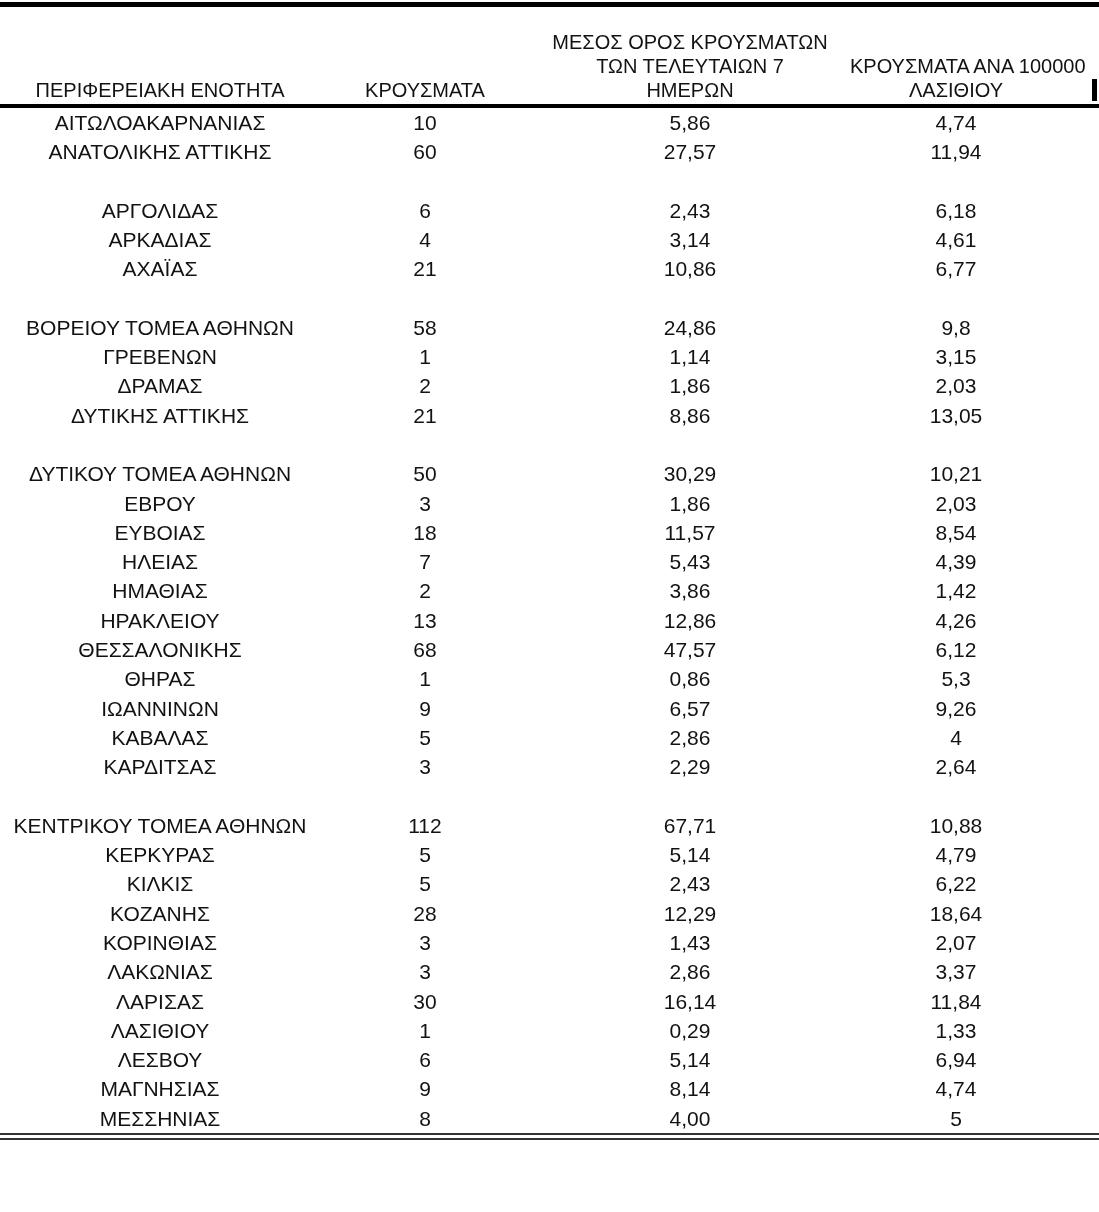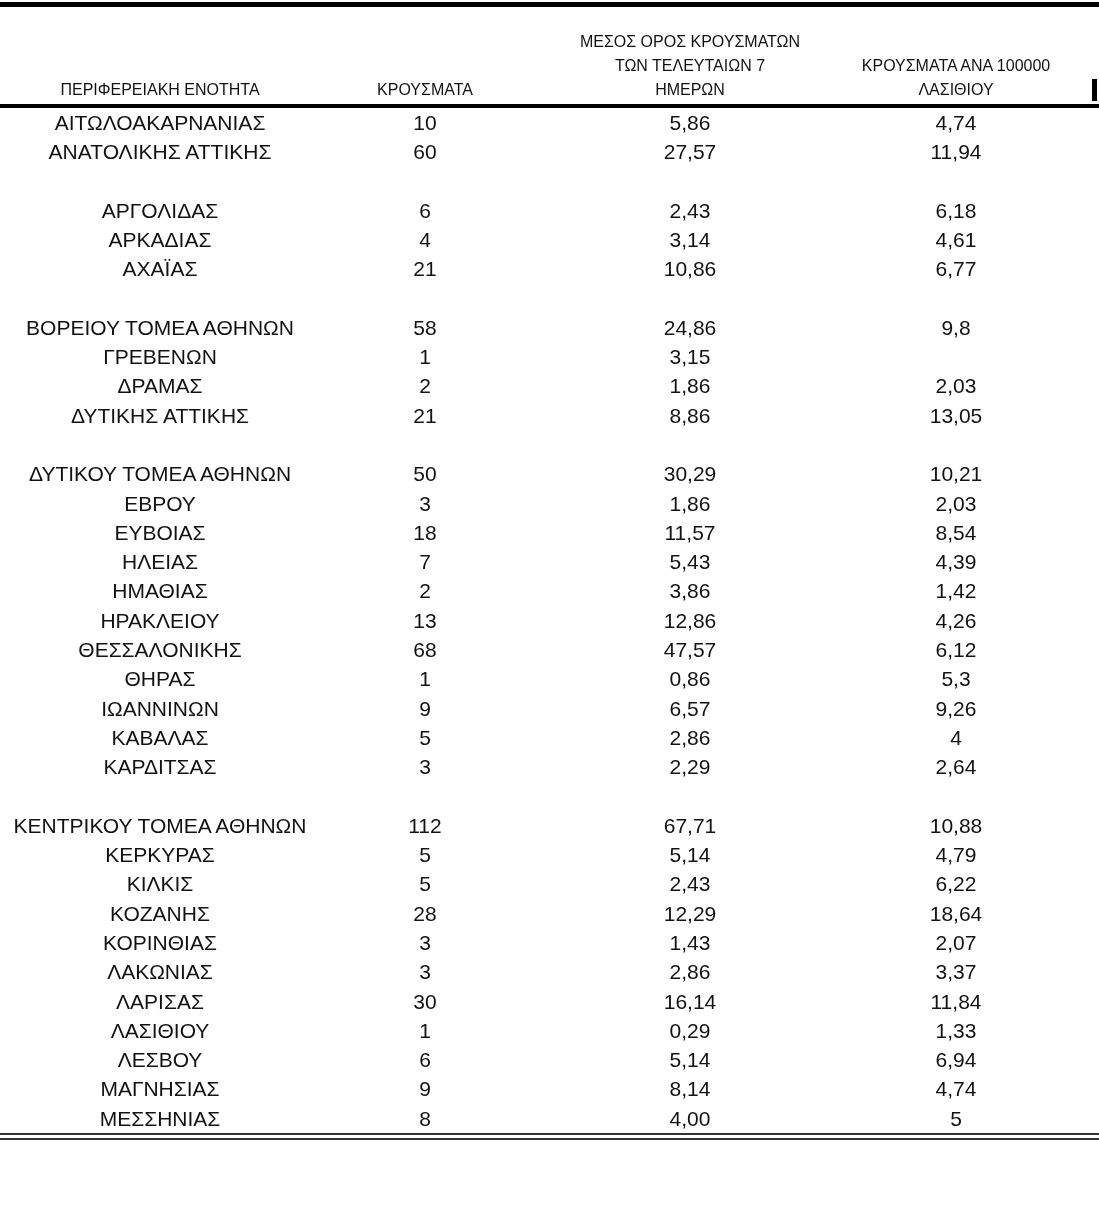--- a/index.html
+++ b/index.html
@@ -28,21 +28,21 @@
   .table-header {
     box-sizing: border-box;
     height: 101px;
     display: grid;
     grid-template-columns: 320px 210px 320px 212px 37px;
     align-items: end;
     border-bottom: 4px solid #000000;
   }
   .hcell {
     text-align: center;
-    font-size: 16px;
+    font-size: 20px;
     line-height: 24px;
     padding-bottom: 2px;
     white-space: nowrap;
   }
   .hline { display: block; }
   .hcell-extra {
     position: relative;
     height: 26px;
     overflow: hidden;
   }
@@ -145,20 +145,21 @@
       <div class="row">
       <div class="cell">ΒΟΡΕΙΟΥ ΤΟΜΕΑ ΑΘΗΝΩΝ</div>
       <div class="cell">58</div>
       <div class="cell">24,86</div>
       <div class="cell">9,8</div>
       <div class="cell"></div>
     </div>
       <div class="row">
       <div class="cell">ΓΡΕΒΕΝΩΝ</div>
       <div class="cell">1</div>
+      <div class="cell">1,14</div>
       <div class="cell">3,15</div>
       <div class="cell"></div>
     </div>
       <div class="row">
       <div class="cell">ΔΡΑΜΑΣ</div>
       <div class="cell">2</div>
       <div class="cell">1,86</div>
       <div class="cell">2,03</div>
       <div class="cell"></div>
     </div>

